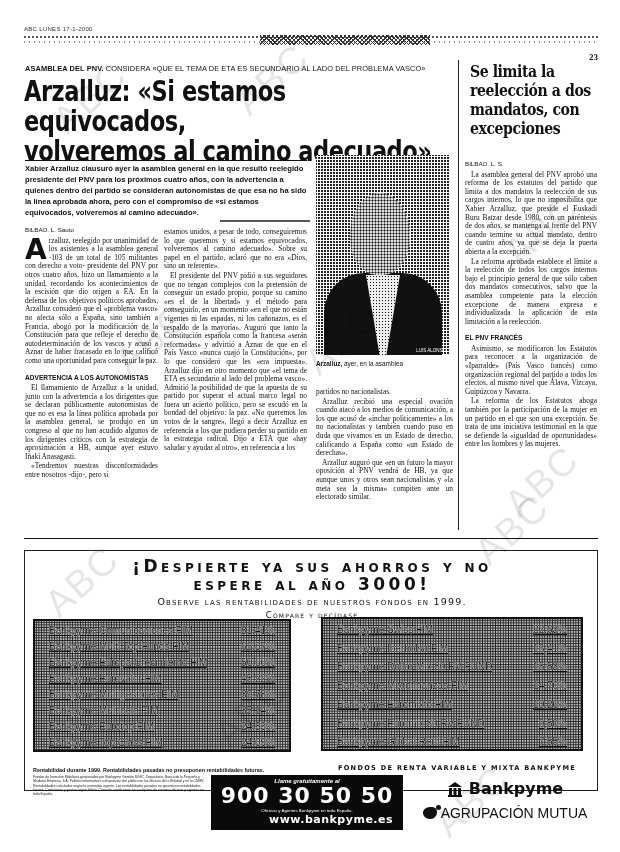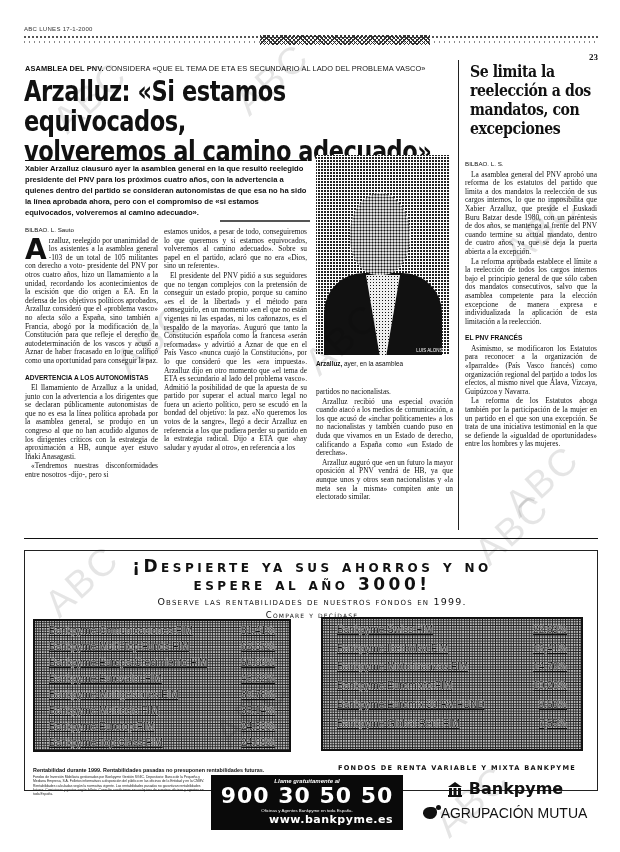--- a/index.html
+++ b/index.html
@@ -182,20 +182,24 @@
   <div class="fundbox right">
     <div class="fundrow">
         <span>Bankpyme Swiss FIM</span>
         <span>22,63%</span>
       </div>
     <div class="fundrow">
         <span>Bankpyme Iberbolsa FIM</span>
         <span>16,41%</span>
       </div>
     <div class="fundrow">
+        <span>Bankpyme Dollar Mix 30 RV FUND</span>
+        <span>15,53%</span>
+      </div>
+    <div class="fundrow">
         <span>Bankpyme Mixtofinanzas FIM</span>
         <span>14,76%</span>
       </div>
     <div class="fundrow">
         <span>Bankpyme Euromixto FIM</span>
         <span>10,26%</span>
       </div>
     <div class="fundrow">
         <span>Bankpyme Euromix 30 RV FUND</span>
         <span>9,50%</span>

